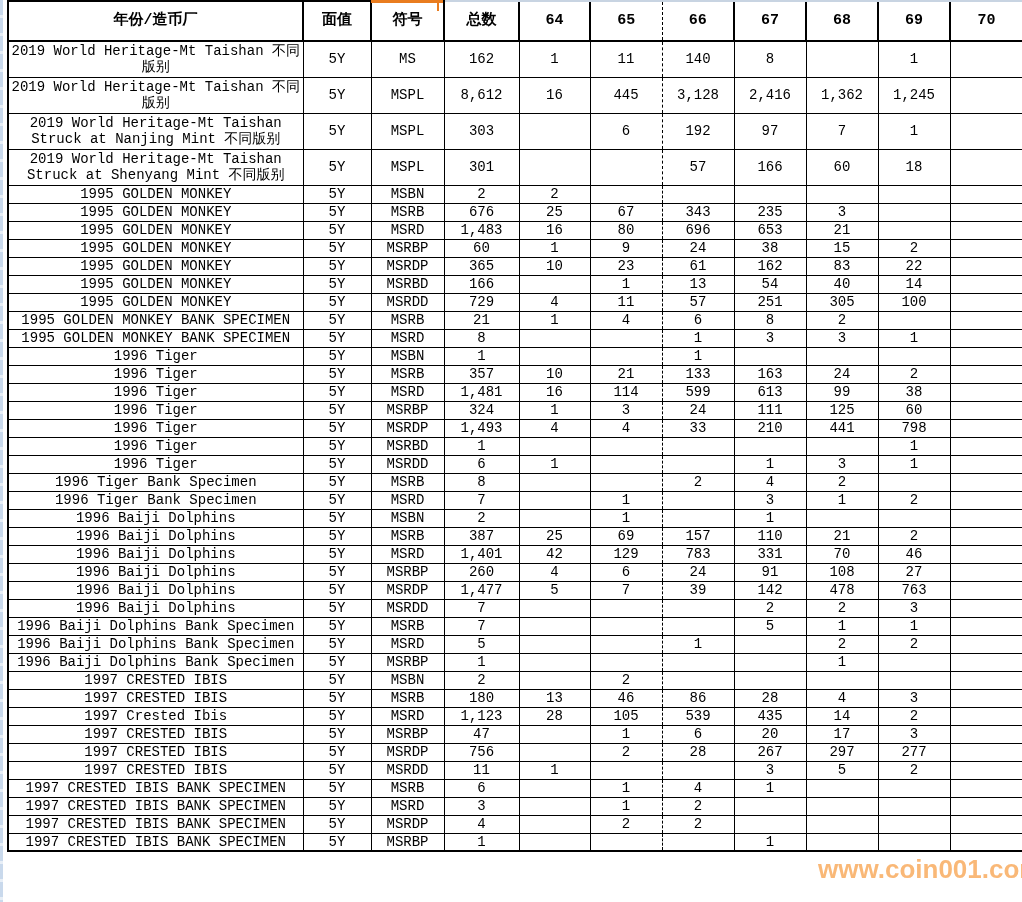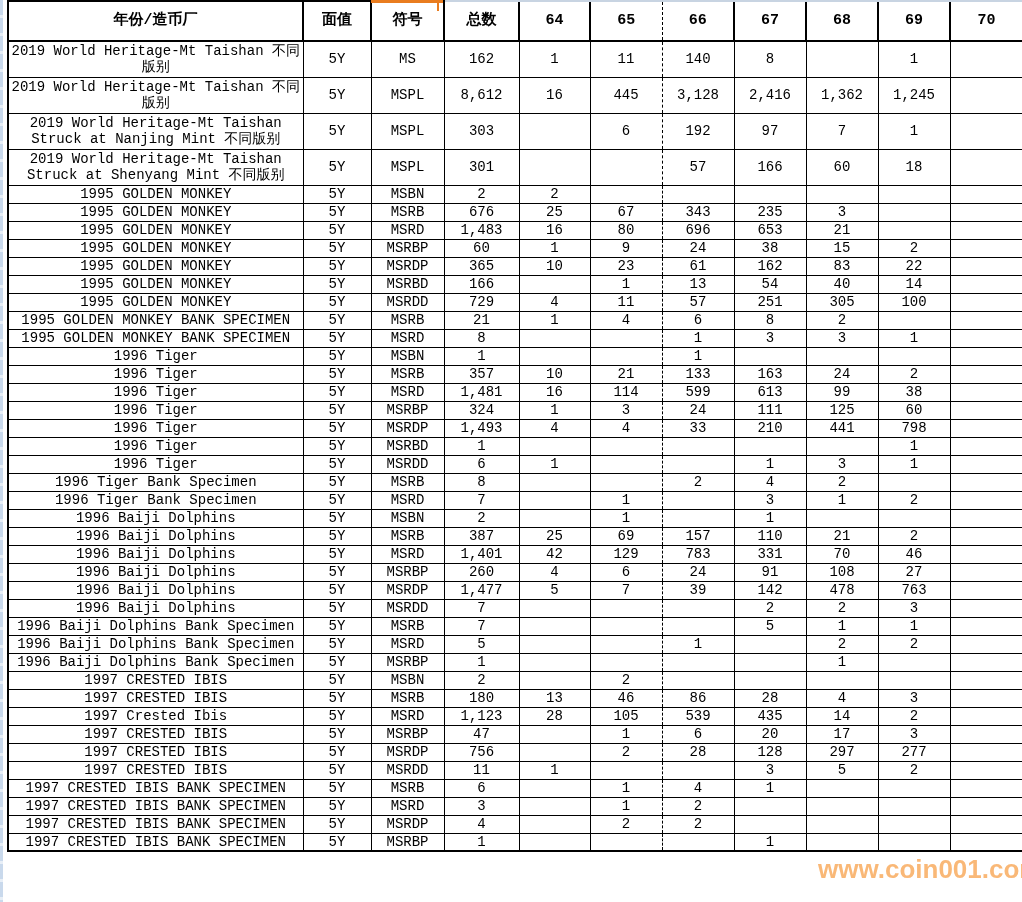--- a/index.html
+++ b/index.html
@@ -540,21 +540,21 @@
         <td class="c10"></td>
       </tr>
       <tr>
         <td class="c0">1997 CRESTED IBIS</td>
         <td class="c1">5Y</td>
         <td class="c2">MSRDP</td>
         <td class="c3">756</td>
         <td class="c4"></td>
         <td class="c5">2</td>
         <td class="c6">28</td>
-        <td class="c7">128</td>
+        <td class="c7">267</td>
         <td class="c8">297</td>
         <td class="c9">277</td>
         <td class="c10"></td>
       </tr>
       <tr>
         <td class="c0">1997 CRESTED IBIS</td>
         <td class="c1">5Y</td>
         <td class="c2">MSRDD</td>
         <td class="c3">11</td>
         <td class="c4">1</td>

